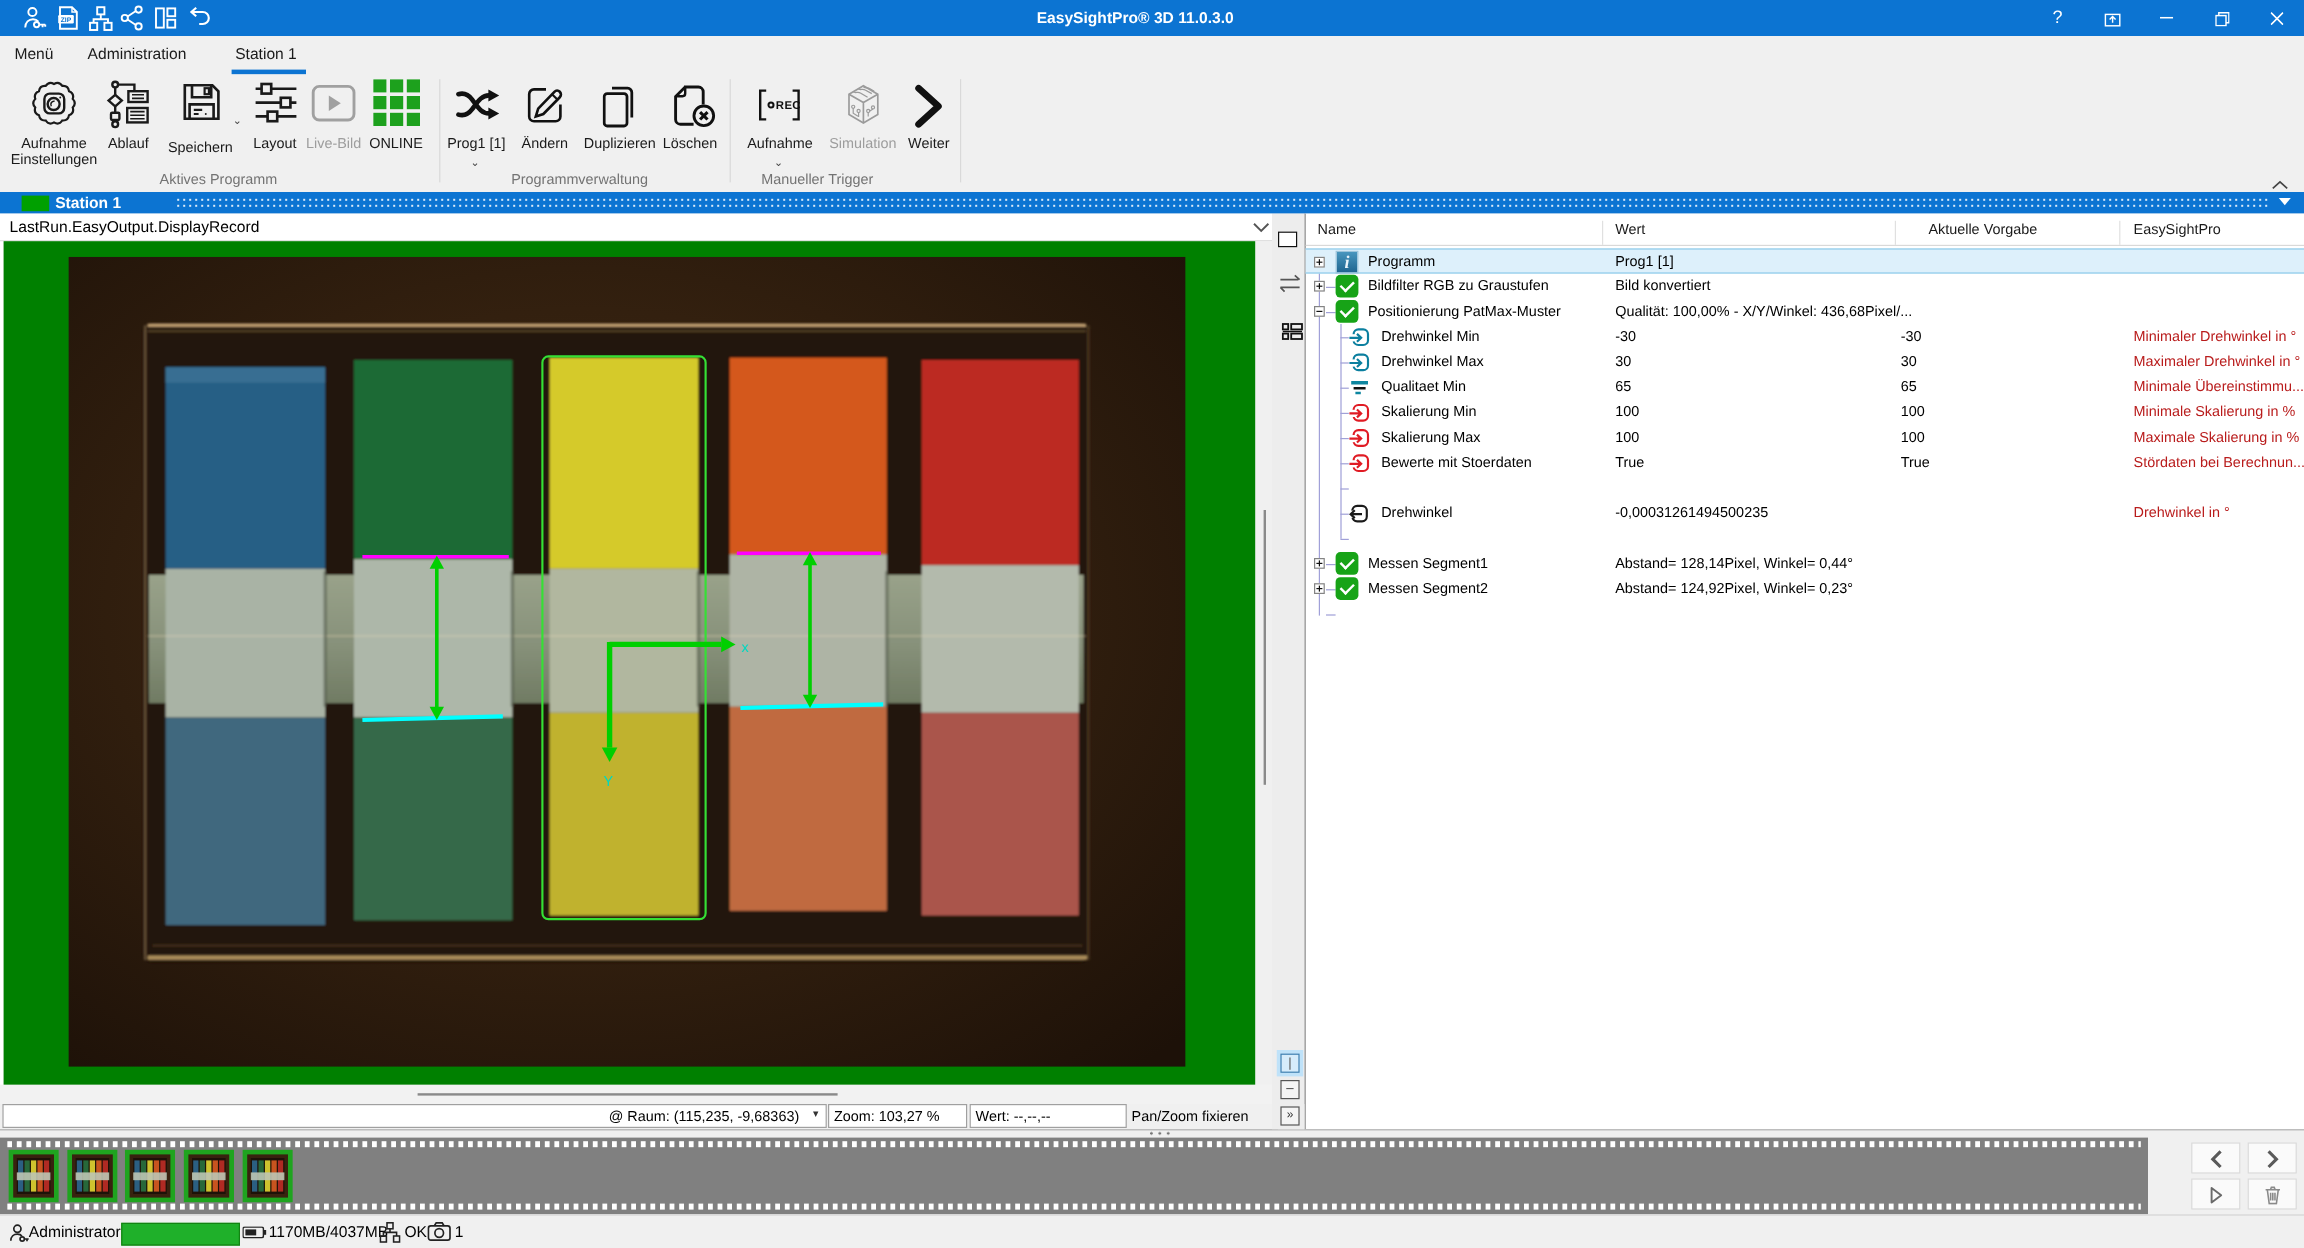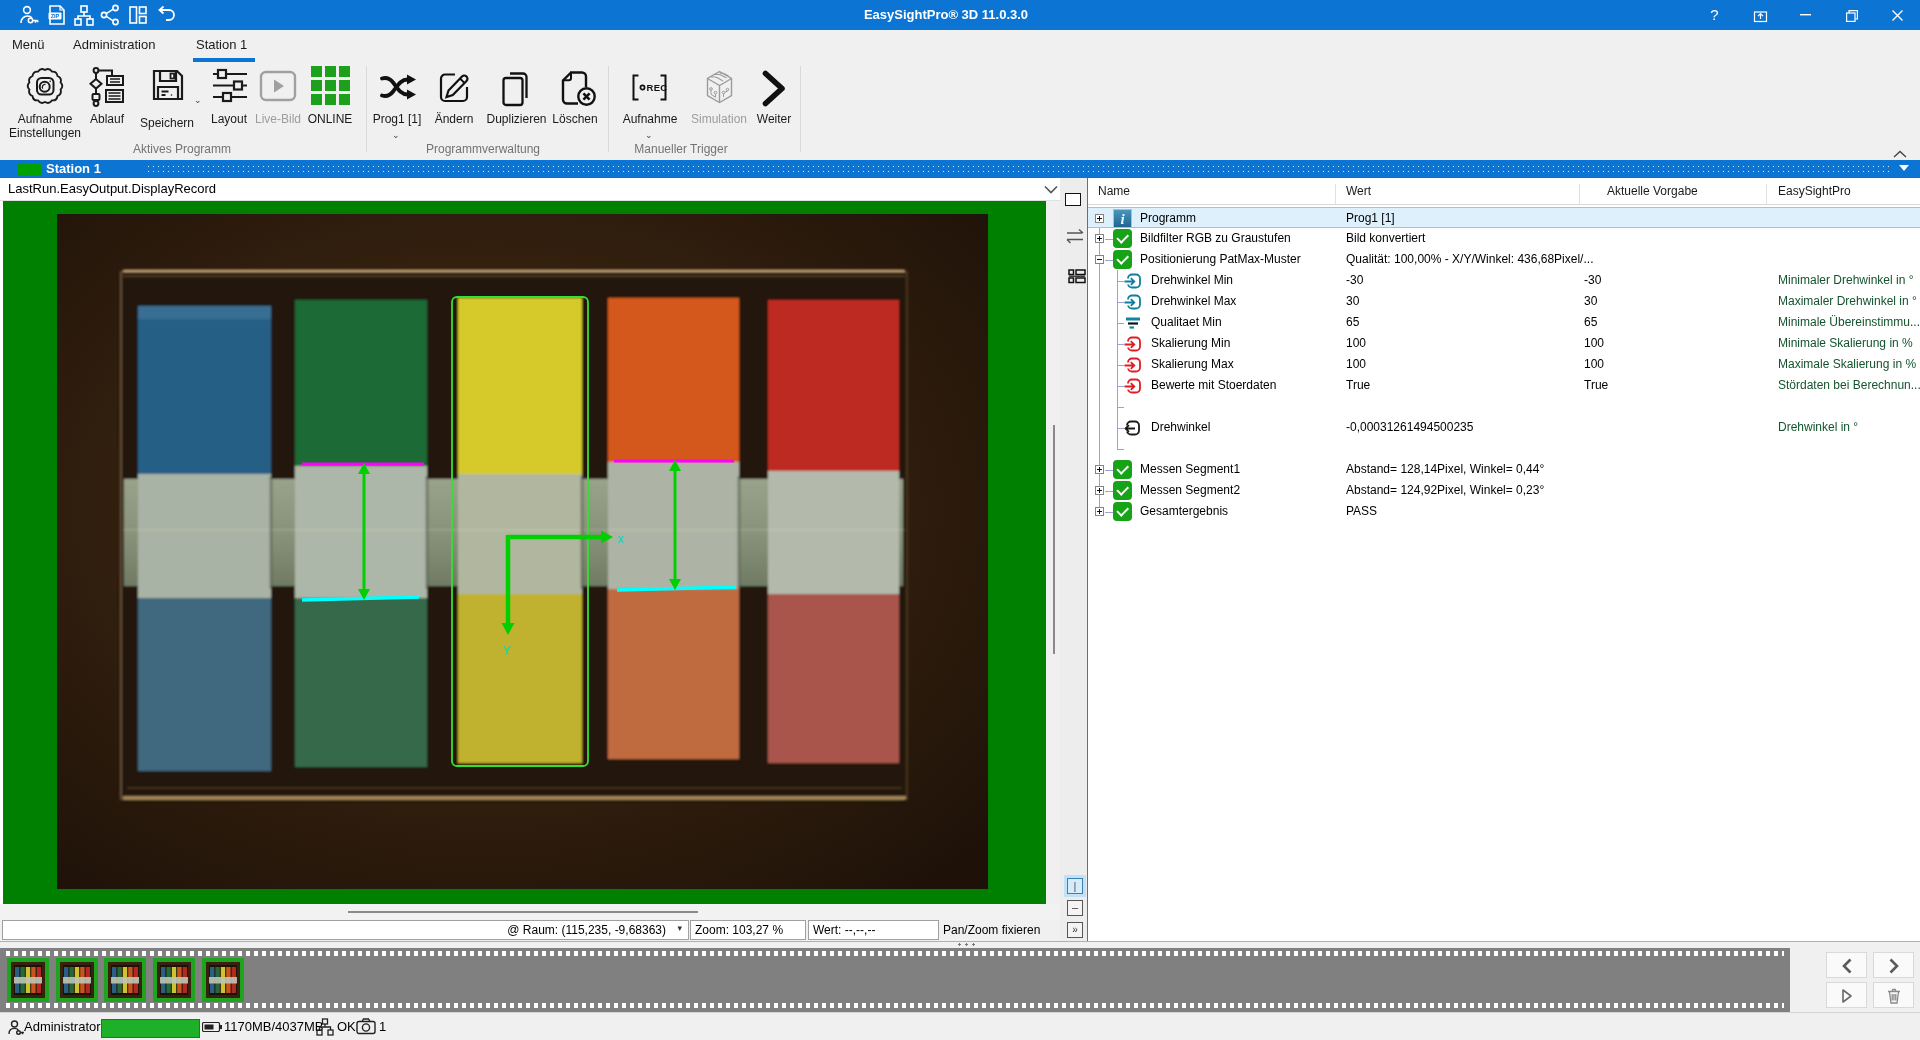--- a/index.html
+++ b/index.html
@@ -39,21 +39,21 @@
 .exp { position:absolute; left:7px; top:6px; width:9px; height:9px; background:#fff; border:1px solid #848484; }
 .exp:before { content:""; position:absolute; left:1px; top:3px; width:5px; height:1px; background:#111; }
 .exp.plus:after { content:""; position:absolute; left:3px; top:1px; width:1px; height:5px; background:#111; }
 .chk { position:absolute; left:25px; top:1px; width:19px; height:19px; background:#17a317; border-radius:4px; }
 .chk:after { content:""; position:absolute; left:4px; top:4.5px; width:9px; height:4.5px; border-left:2.6px solid #fff; border-bottom:2.6px solid #fff; transform:rotate(-45deg); }
 .info { position:absolute; left:25px; top:1px; width:19px; height:19px; background:linear-gradient(#4896be,#1f6590); border:1px solid #9cc4da; color:#eaf4fa; font-family:"Liberation Serif",serif; font-weight:bold; font-style:italic; font-size:15px; text-align:center; line-height:18px; }
 .tico { position:absolute; left:36px; top:2px; }
 .cname { position:absolute; font-size:12px; color:#000; top:3px; white-space:nowrap; }
 .cwert { position:absolute; left:258px; font-size:12px; color:#000; top:3px; white-space:nowrap; }
 .cvorg { position:absolute; left:496px; font-size:12px; color:#000; top:3px; white-space:nowrap; }
-.cbesc { position:absolute; left:690px; font-size:12px; color:#14532d; top:3px; white-space:nowrap; }
+.cbesc { position:absolute; left:690px; font-size:12px; color:#b91c1c; top:3px; white-space:nowrap; }
 .tline { position:absolute; background:#a0a0d8; }
 #filmgap { position:absolute; left:0; top:941px; width:1920px; height:7px; background:#f0f0f0; border-top:1px solid #b0b0b0; }
 #filmstrip { position:absolute; left:0; top:948px; width:1790px; height:64px; background:#808080; }
 .thumb { position:absolute; top:10px; }
 .filmdots { position:absolute; left:6px; right:6px; height:5px;
  background-image:linear-gradient(90deg, #fff 0 4px, transparent 4px 8px); background-size:8px 5px; }
 #filmbtns { position:absolute; left:1790px; top:948px; width:130px; height:64px; background:#f0f0f0; }
 .fbtn { position:absolute; width:41px; height:26px; line-height:26px; font-size:13px; background:#fafafa; border:1px solid #d9d9d9; text-align:center; color:#555; }
 #statusbar { position:absolute; left:0; top:1012px; width:1920px; height:28px; background:#f0f0f0; border-top:1px solid #d5d5d5; font-size:13px; color:#000; }
 </style>
@@ -514,26 +514,20 @@
     <div class="cwert">Abstand= 128,14Pixel, Winkel= 0,44°</div>
   </div>
 
   <div class="trow" style="top:302px;padding-left:24px;">
     <div class="exp plus"></div>
     <div class="chk"></div>
     <div class="cname" style="left:52px;">Messen Segment2</div>
     <div class="cwert">Abstand= 124,92Pixel, Winkel= 0,23°</div>
   </div>
 
-  <div class="trow" style="top:323px;">
-    <div class="exp plus"></div>
-    <div class="chk"></div>
-    <div class="cname" style="left:52px;">Gesamtergebnis</div>
-    <div class="cwert">PASS</div>
-  </div>
 </div>
 <div id="filmgap"></div>
 <div id="filmstrip">
   <div class="filmdots" style="top:3px;"></div>
   <div class="filmdots" style="bottom:4px;"></div>
   <svg class="thumb" style="left:7px;" width="42" height="44" viewBox="0 0 42 44">
       <rect width="42" height="44" fill="#1fa41f"></rect>
       <rect x="4" y="4" width="34" height="36" fill="#38220f"></rect>
       <rect x="7" y="7" width="28" height="30" fill="#1d1208"></rect>
       <rect x="8" y="9" width="4.4" height="26" fill="#2b5f82"></rect>

